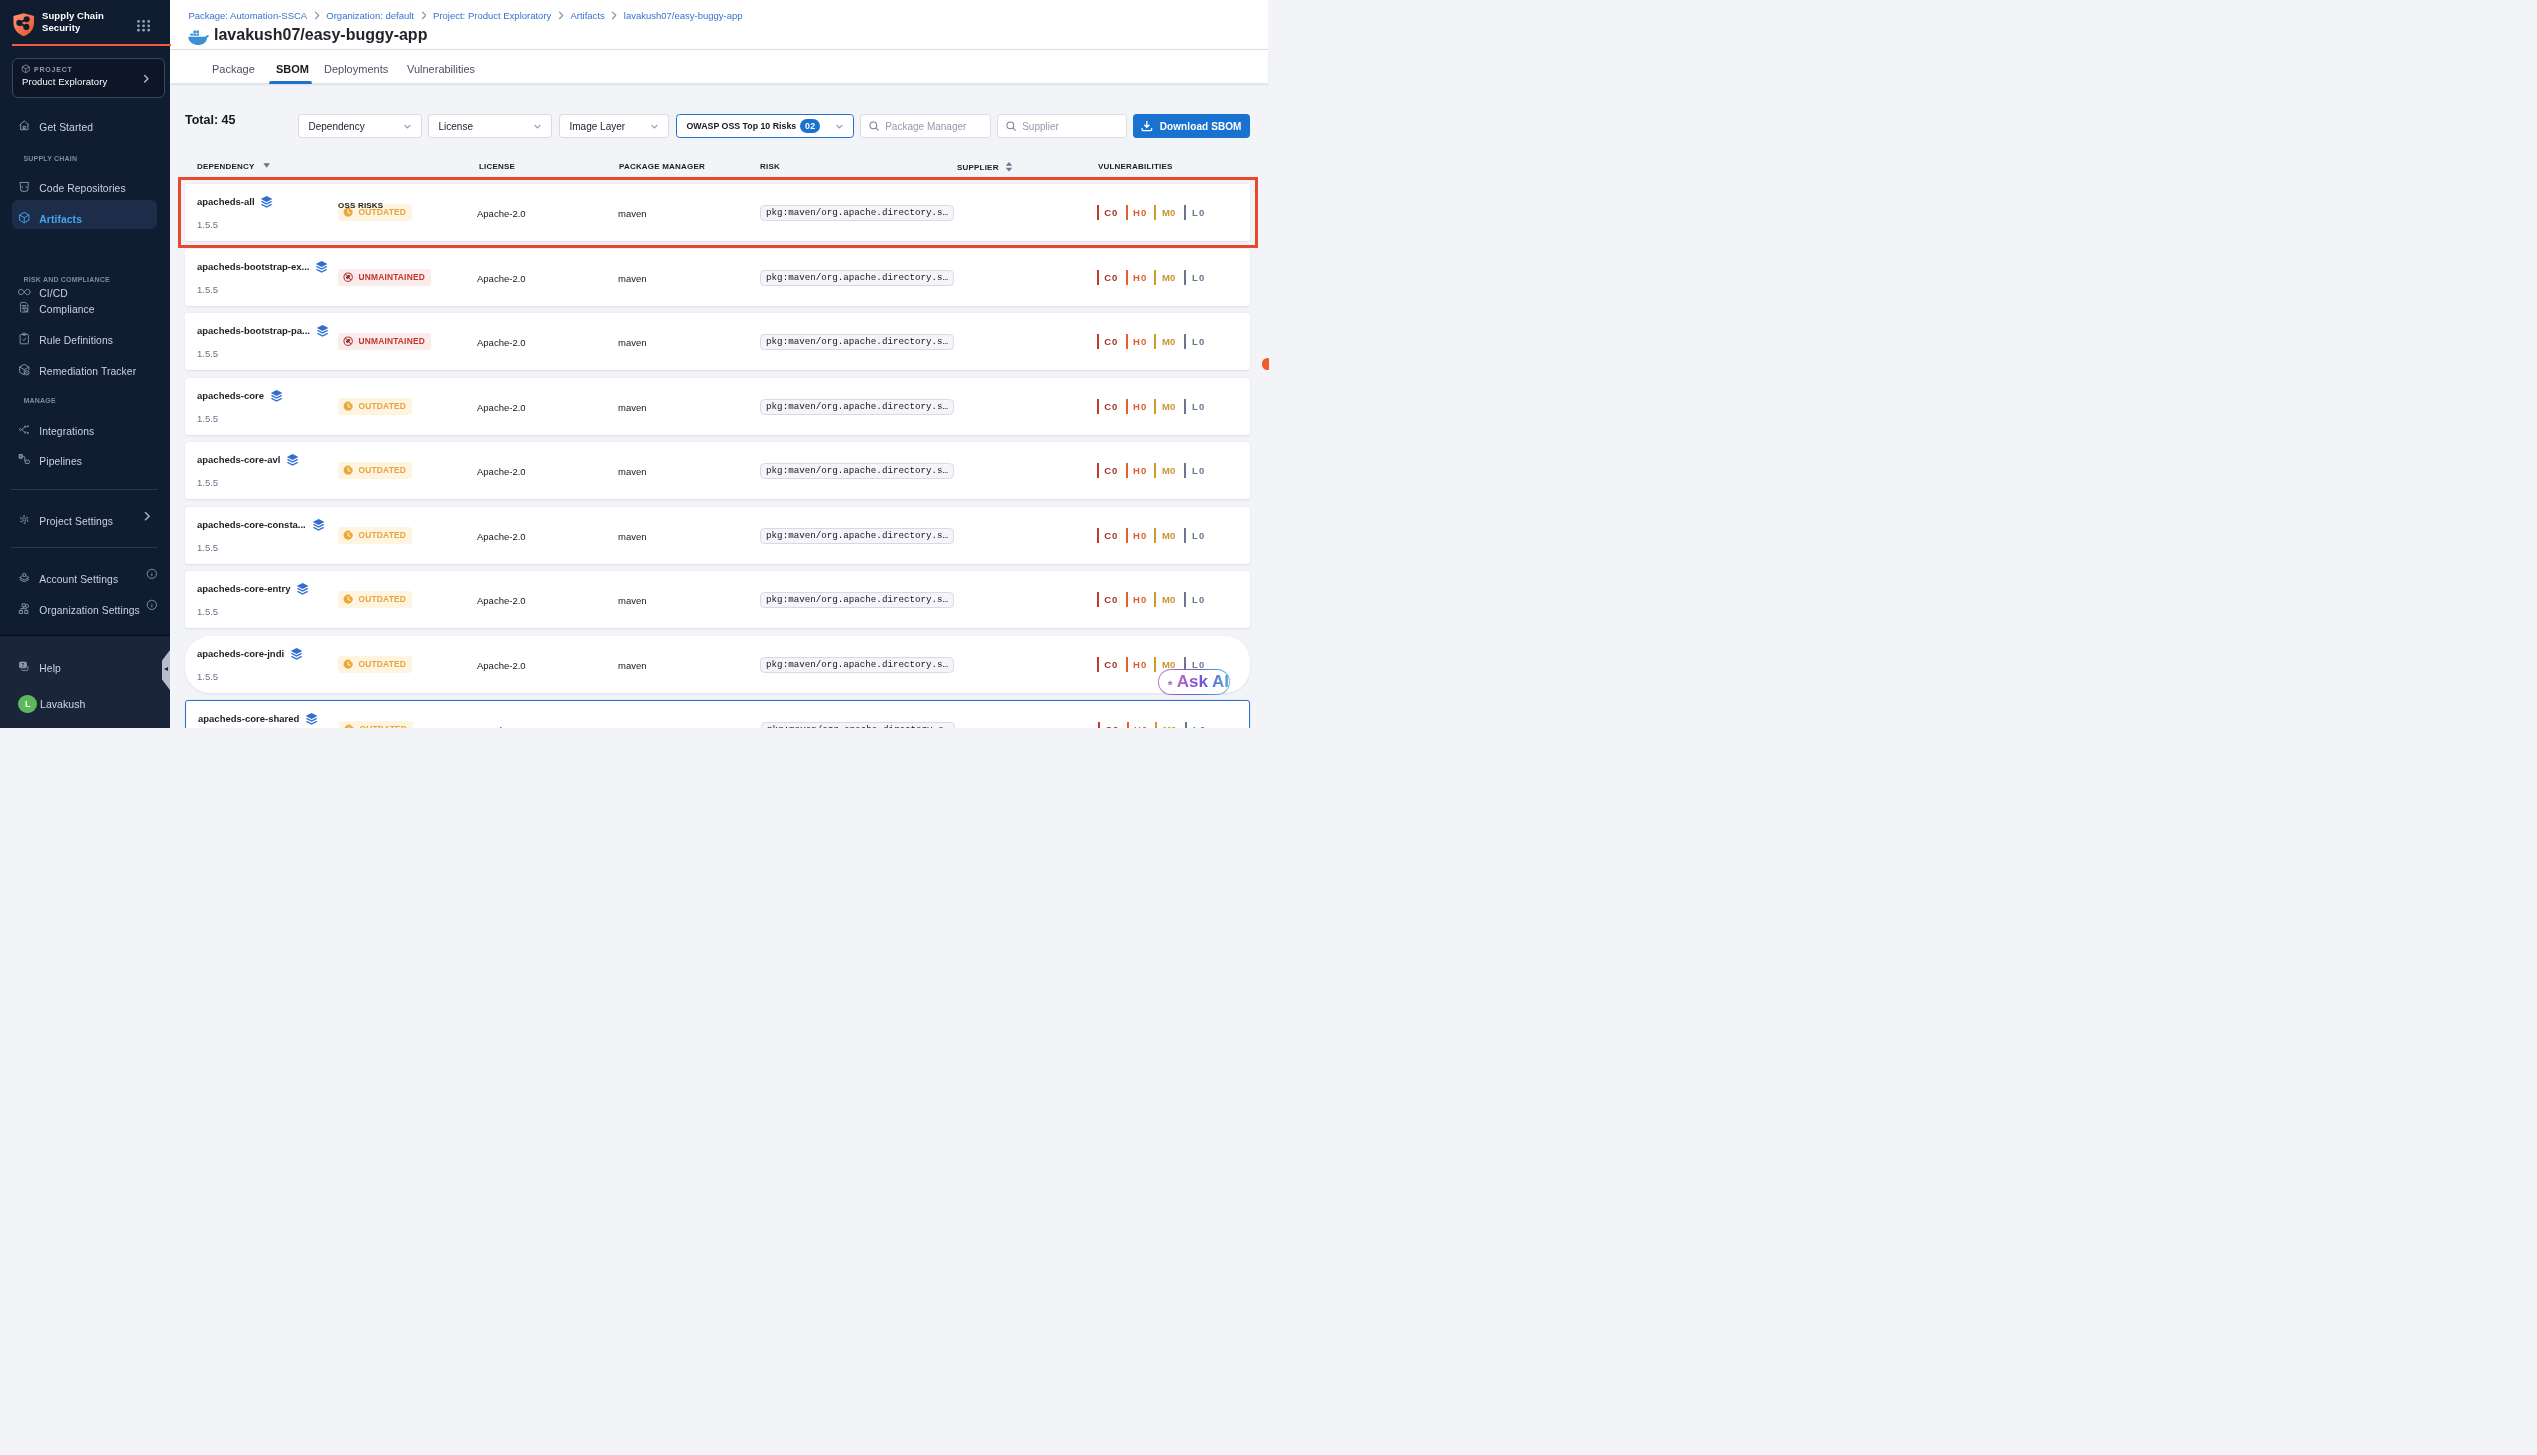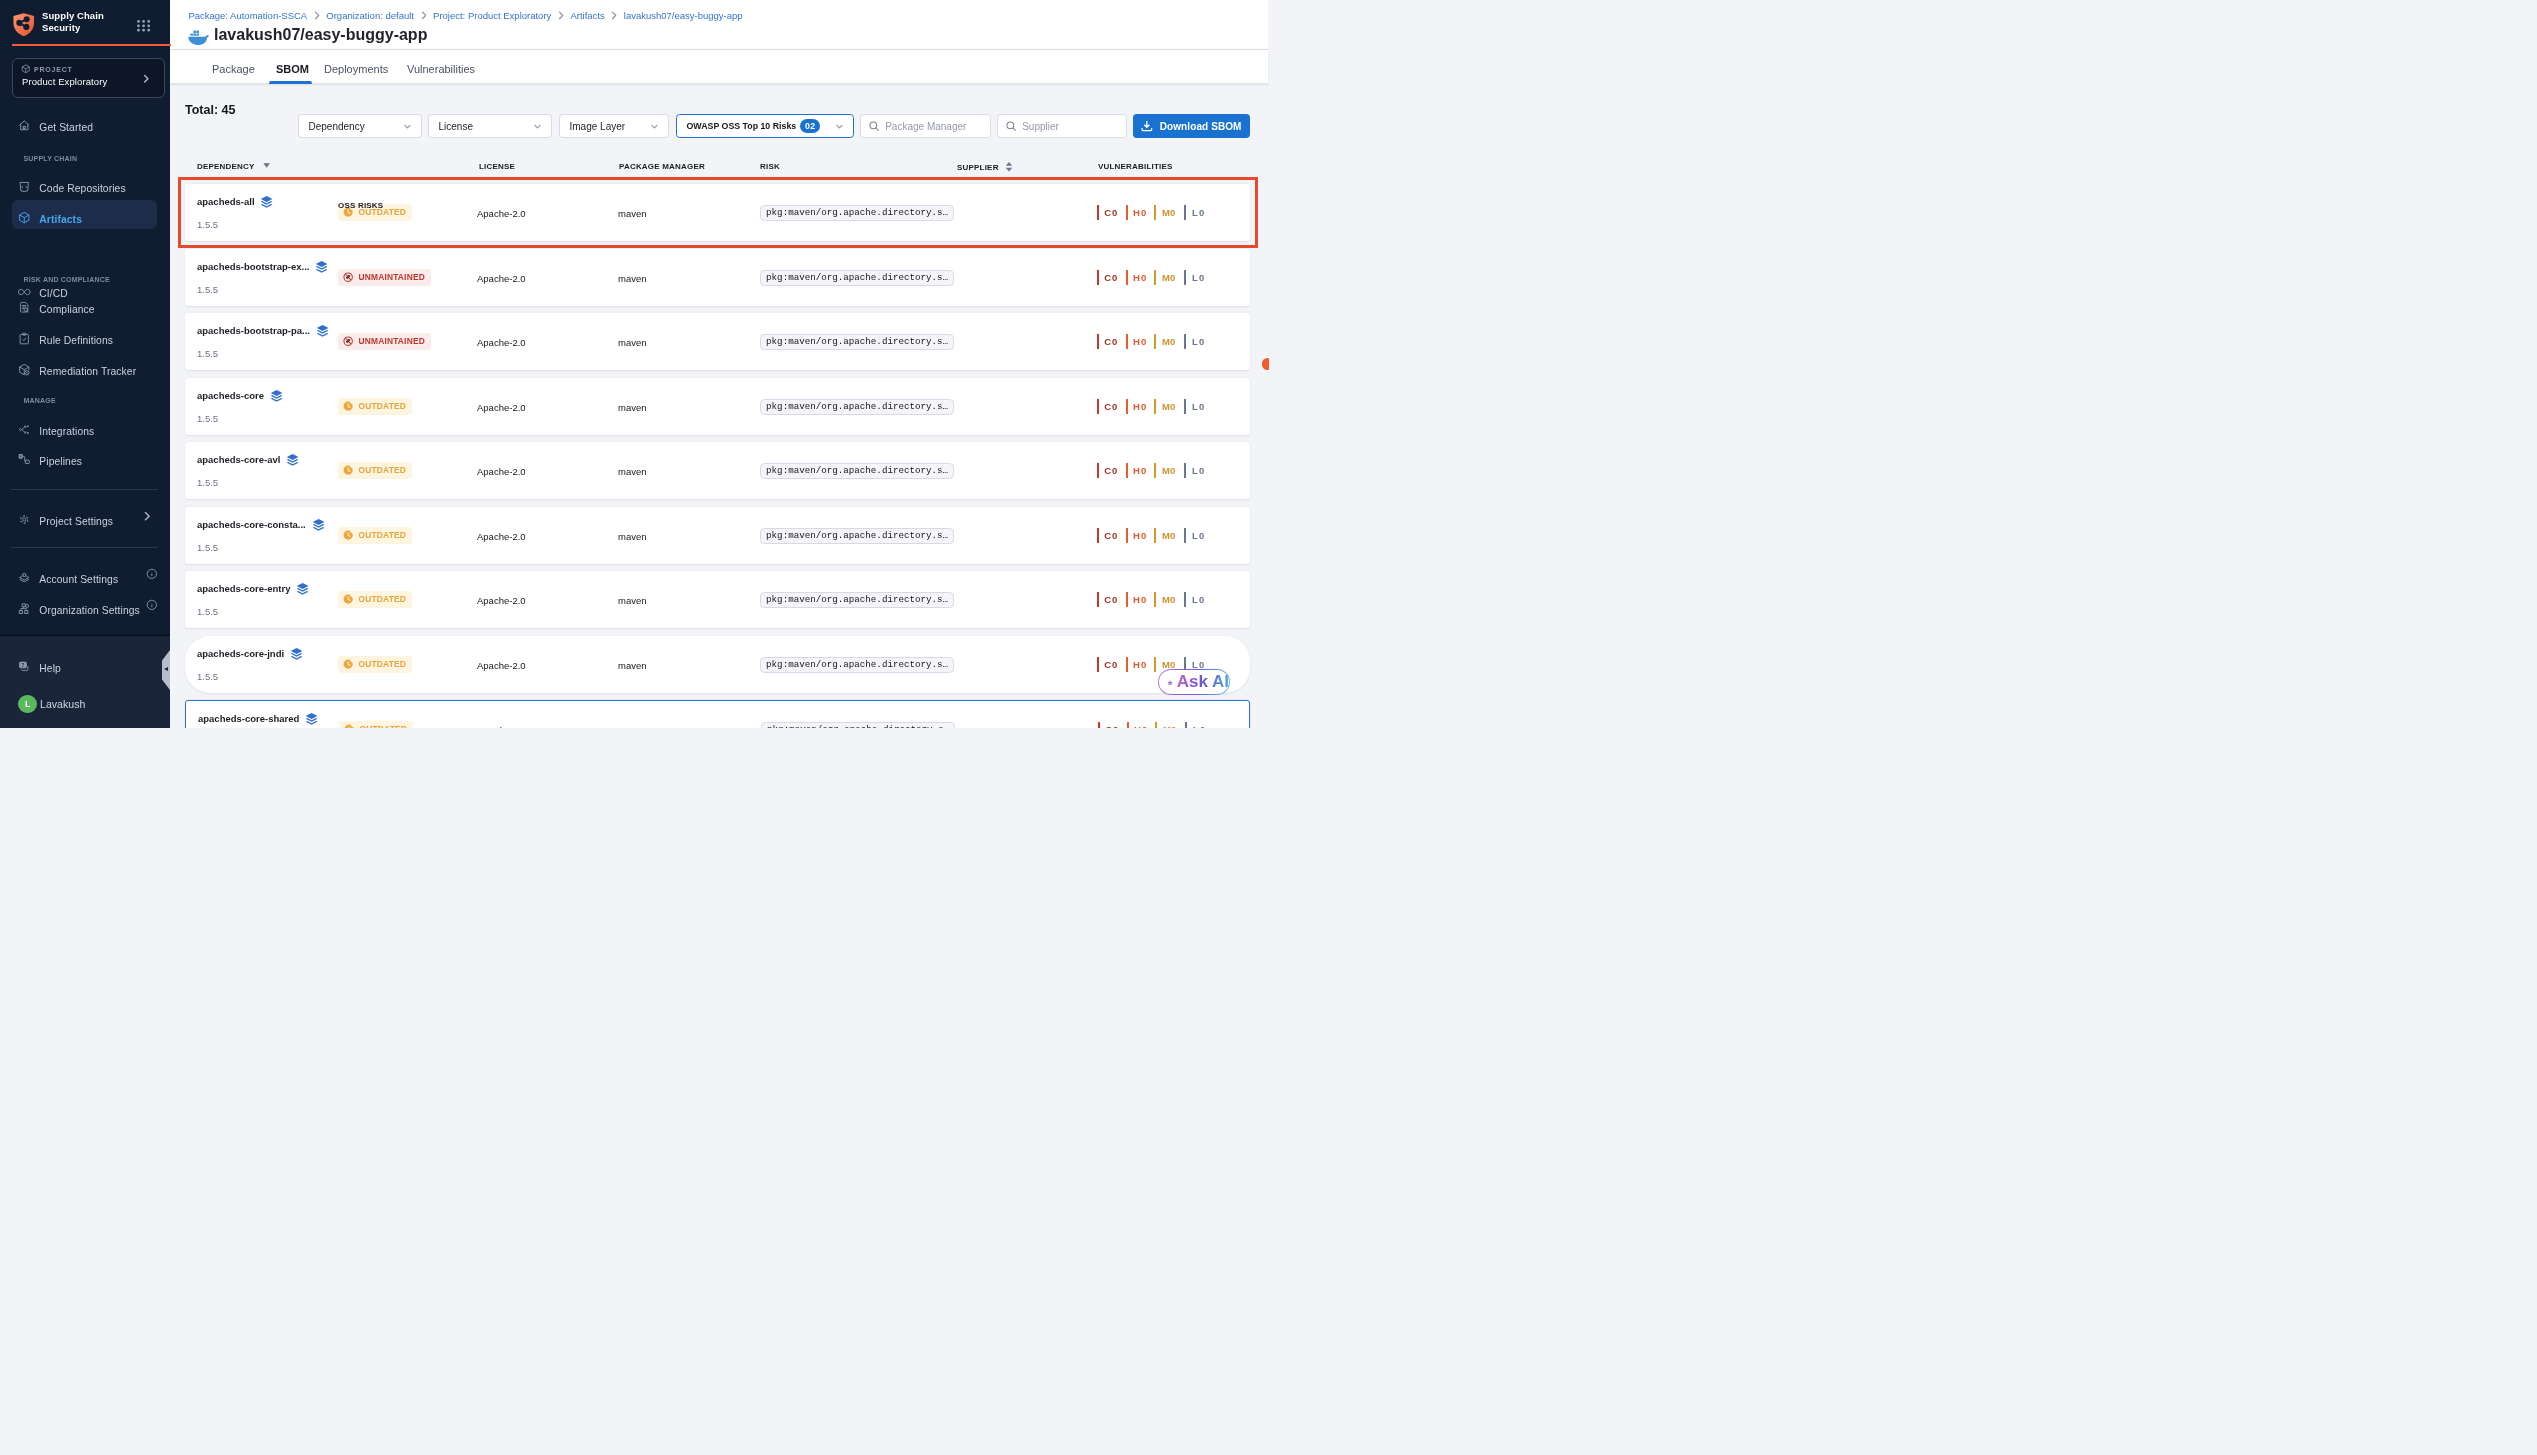--- a/index.html
+++ b/index.html
@@ -38,21 +38,21 @@
 .title { position:absolute; left:44px; top:26.4px; font-size:16px; font-weight:700; color:#23242b; letter-spacing:0px; }
 .dockr { position:absolute; left:17.6px; top:28px; }
 
 
 #tabs { position:absolute; left:170px; top:50px; width:1098px; height:34px; background:#fff; border-bottom:0.7px solid #e2e4ec; box-shadow:0 1.5px 2.2px rgba(60,70,100,0.10); z-index:5; }
 .tab { position:absolute; top:11.7px; font-size:11px; line-height:14.7px; color:#4c5065; }
 .tab.act { font-weight:700; color:#1a1b21; }
 .tabline { position:absolute; left:99px; top:31px; width:43px; height:2.9px; background:#2071cf; border-radius:2.2px 2.2px 0.7px 0.7px; }
 
 
-.total { position:absolute; left:185px; top:103px; font-size:12.5px; font-weight:700; color:#17181d; }
+.total { position:absolute; left:185px; top:113px; font-size:12.5px; font-weight:700; color:#17181d; }
 .dd { position:absolute; top:114px; height:24px; background:#fff; border:0.7px solid #d9dae3; border-radius:3.7px; font-size:10px; color:#1d1e25; display:flex; align-items:center; padding-left:9.5px; }
 .dd .chev { position:absolute; right:8.8px; top:6.6px; }
 .srch { position:absolute; top:114px; height:24px; background:#fff; border:0.7px solid #d9dae3; border-radius:3.7px; display:flex; align-items:center; padding-left:8px; color:#959aad; font-size:10px; }
 .srch svg { margin-right:5.9px; }
 .dlbtn { position:absolute; left:1133px; top:114px; width:117px; height:24px; background:#1a72d0; border-radius:3.7px; color:#fff; font-size:10px; font-weight:700; letter-spacing:0.1px; display:flex; align-items:center; justify-content:center; }
 .owasp { left:676px; width:178px; border:0.7px solid #2071cf; font-weight:700; color:#17181d; font-size:8.8px; }
 .pill02 { background:#1a72d0; color:#fff; font-size:8.8px; font-weight:700; border-radius:7.3px; padding:1.8px 5.1px; margin-left:3.7px; letter-spacing:0.3px; }
 
 
 .th { position:absolute; top:162px; font-size:8px; font-weight:700; color:#1c1d24; letter-spacing:0.2px; z-index:2; }

